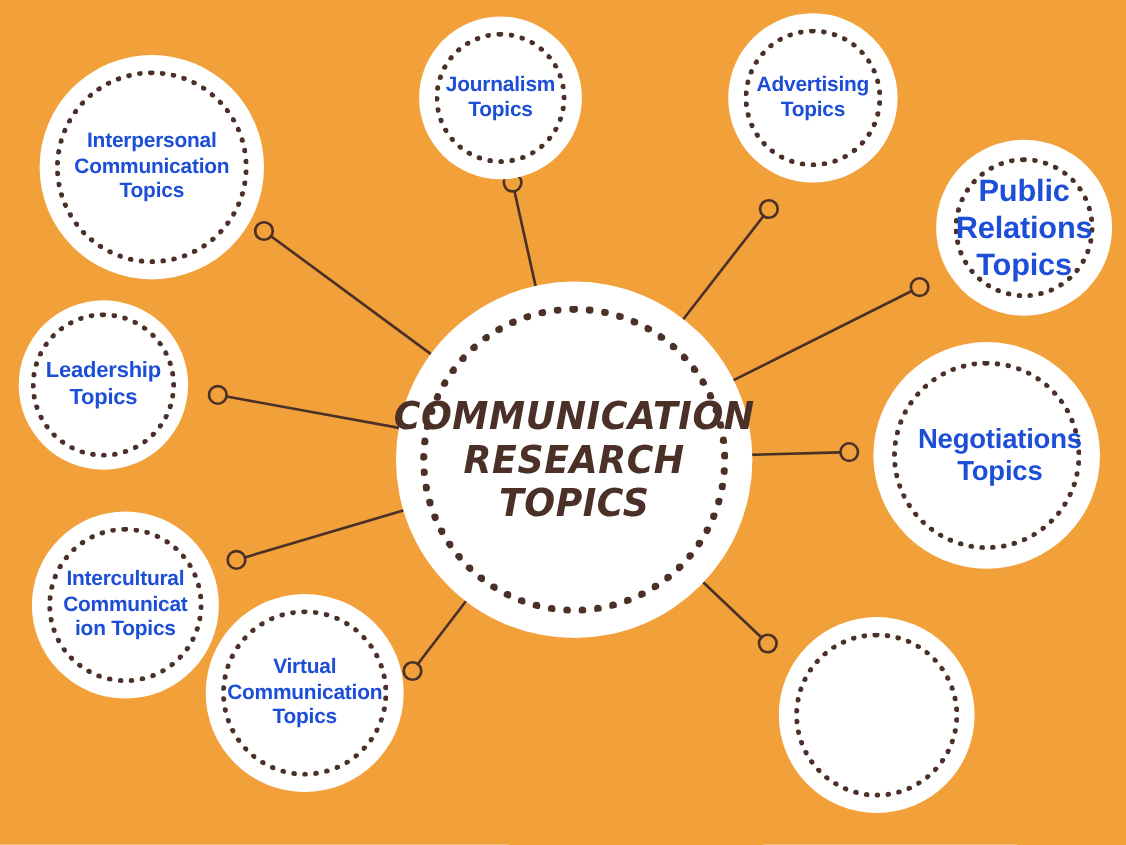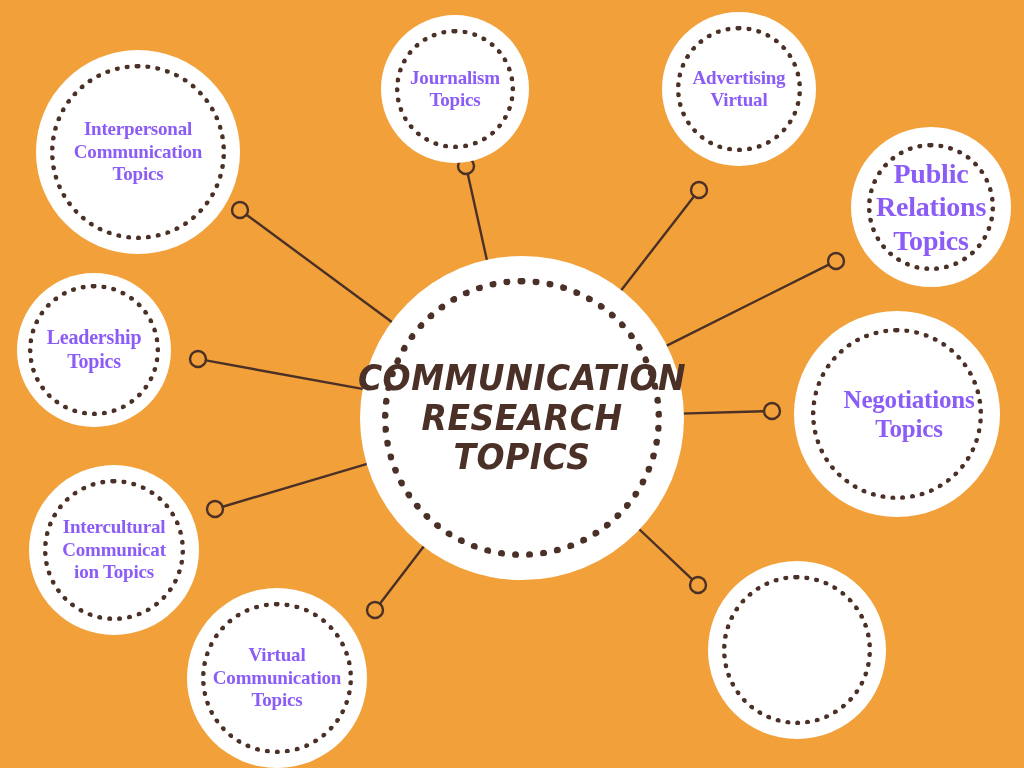--- a/index.html
+++ b/index.html
@@ -46,26 +46,25 @@
     border-radius: 50%;
     border-style: dotted;
     border-color: #4A3026;
     box-sizing: border-box;
     pointer-events: none;
   }
   .node .label {
     position: relative;
     z-index: 3;
     text-align: center;
-    color: #8b5cf6;
+    color: #1d4ed8;
     line-height: 1.18;
     white-space: pre-line;
     padding: 0 6px;
     box-sizing: border-box;
-    font-family: Liberation Serif, serif;
   }
 
   
   .branch .label {
     font-size: 19px;
     font-weight: 600;
     letter-spacing: -0.2px;
   }
   .branch.small .label   { font-size: 20px; }
   .branch.large .label   { font-size: 28px; }
@@ -130,37 +129,37 @@
 Topics</span>
       </div>
       <div class="node branch" style="left: 381px; top: 15px; width: 148px; height: 148px;">
         <span class="ring"></span>
         <span class="label">Journalism
 Topics</span>
       </div>
       <div class="node branch" style="left: 662px; top: 12px; width: 154px; height: 154px;">
         <span class="ring"></span>
         <span class="label">Advertising
-Virtual</span>
+Topics</span>
       </div>
       <div class="node branch large" style="left: 851px; top: 127px; width: 160px; height: 160px;">
         <span class="ring"></span>
         <span class="label">Public
 Relations
 Topics</span>
       </div>
       <div class="node branch xlarge" style="left: 794px; top: 311px; width: 206px; height: 206px;">
         <span class="ring"></span>
         <span class="label">Negotiations
 Topics</span>
       </div>
       <div class="node branch" style="left: 708px; top: 561px; width: 178px; height: 178px;">
         <span class="ring"></span>
       </div>
-      <div class="node branch" style="left: 187px; top: 588px; width: 180px; height: 180px; justify-content: center;">
+      <div class="node branch" style="left: 187px; top: 540px; width: 180px; height: 180px; justify-content: center;">
         <span class="ring"></span>
         <span class="label">Virtual
 Communication
 Topics</span>
       </div>
       <div class="node branch" style="left: 29px; top: 465px; width: 170px; height: 170px;">
         <span class="ring"></span>
         <span class="label">Intercultural
 Communicat
 ion Topics</span>

